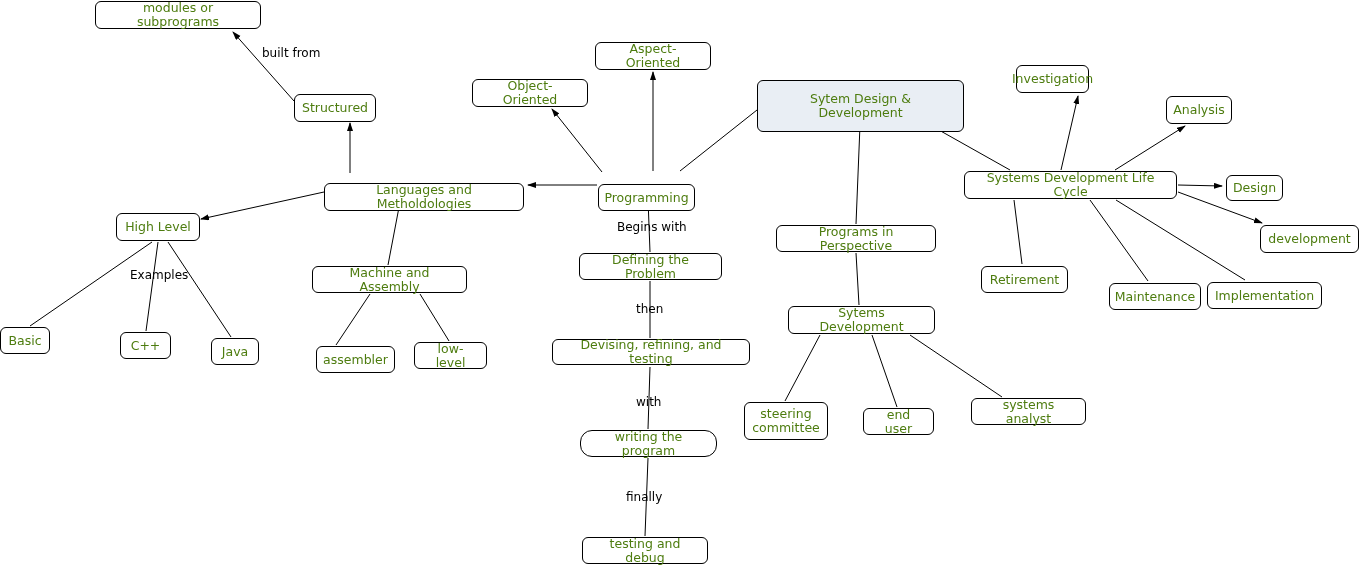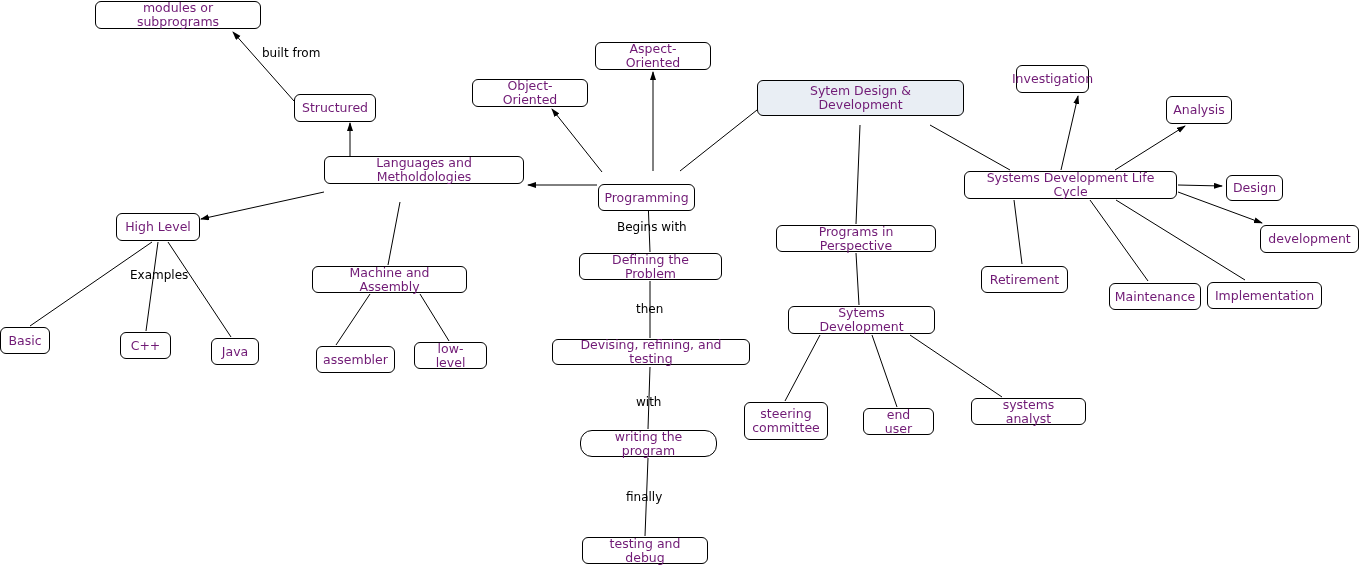--- a/index.html
+++ b/index.html
@@ -22,21 +22,21 @@
     width: 1359px;
     height: 567px;
     pointer-events: none;
   }
   .node {
     position: absolute;
     box-sizing: border-box;
     border: 1px solid #000000;
     border-radius: 6px;
     background: #ffffff;
-    color: #701a75;
+    color: #4d7c0f;
     font-size: 12.5px;
     line-height: 14px;
     display: flex;
     align-items: center;
     justify-content: center;
     text-align: center;
     padding: 4px 8px;
     white-space: pre-line;
     z-index: 2;
   }
@@ -93,24 +93,24 @@
         <line x1="820" y1="335" x2="785" y2="401" stroke="#000000" stroke-width="1"></line>
         <line x1="872" y1="335" x2="897" y2="407" stroke="#000000" stroke-width="1"></line>
         <line x1="910" y1="335" x2="1002" y2="397" stroke="#000000" stroke-width="1"></line>
       </g>
   </svg>
   <div id="node-layer">
       <div class="node" style="left: 95px; top: 1px; width: 166px; height: 28px;">modules or subprograms</div>
       <div class="node" style="left: 294px; top: 94px; width: 82px; height: 28px;">Structured</div>
       <div class="node" style="left: 472px; top: 79px; width: 116px; height: 28px;">Object-Oriented</div>
       <div class="node" style="left: 595px; top: 42px; width: 116px; height: 28px;">Aspect-Oriented</div>
-      <div class="node root" style="left: 757px; top: 80px; width: 207px; height: 36px;">Sytem Design &amp; Development</div>
+      <div class="node root" style="left: 757px; top: 80px; width: 207px; height: 52px;">Sytem Design &amp; Development</div>
       <div class="node" style="left: 1016px; top: 65px; width: 73px; height: 28px;">Investigation</div>
       <div class="node" style="left: 1166px; top: 96px; width: 66px; height: 28px;">Analysis</div>
-      <div class="node" style="left: 324px; top: 156px; width: 200px; height: 28px;">Languages and Metholdologies</div>
+      <div class="node" style="left: 324px; top: 183px; width: 200px; height: 28px;">Languages and Metholdologies</div>
       <div class="node" style="left: 598px; top: 172px; width: 97px; height: 27px; margin-top: 12px;">Programming</div>
       <div class="node" style="left: 964px; top: 171px; width: 213px; height: 28px;">Systems Development Life Cycle</div>
       <div class="node" style="left: 1226px; top: 175px; width: 57px; height: 26px;">Design</div>
       <div class="node" style="left: 1260px; top: 225px; width: 99px; height: 28px;">development</div>
       <div class="node" style="left: 116px; top: 213px; width: 84px; height: 28px;">High Level</div>
       <div class="node" style="left: 776px; top: 225px; width: 160px; height: 27px;">Programs in Perspective</div>
       <div class="node" style="left: 312px; top: 266px; width: 155px; height: 27px;">Machine and Assembly</div>
       <div class="node" style="left: 579px; top: 253px; width: 143px; height: 27px;">Defining the Problem</div>
       <div class="node" style="left: 981px; top: 266px; width: 87px; height: 27px;">Retirement</div>
       <div class="node" style="left: 1109px; top: 283px; width: 92px; height: 27px;">Maintenance</div>

